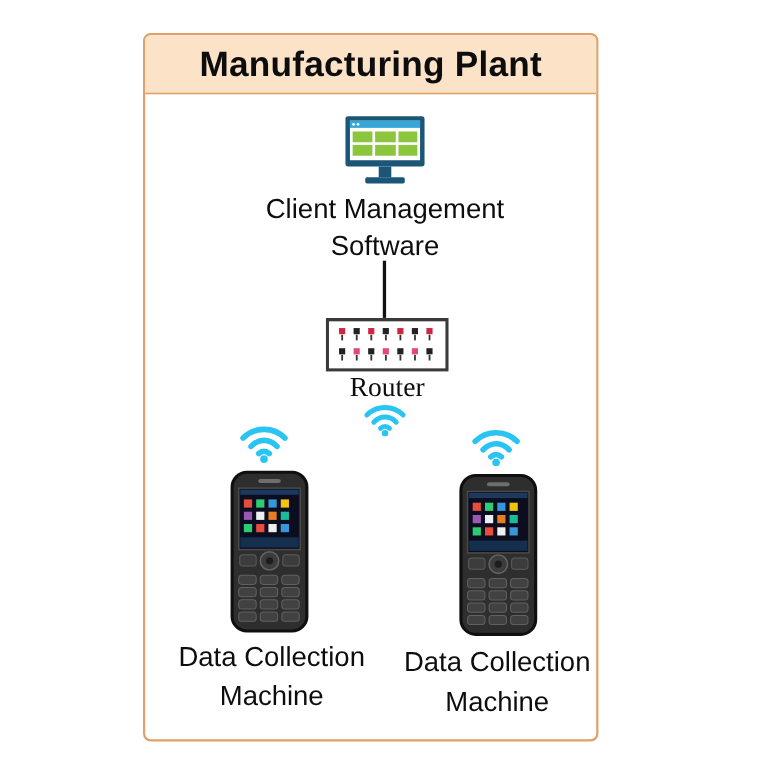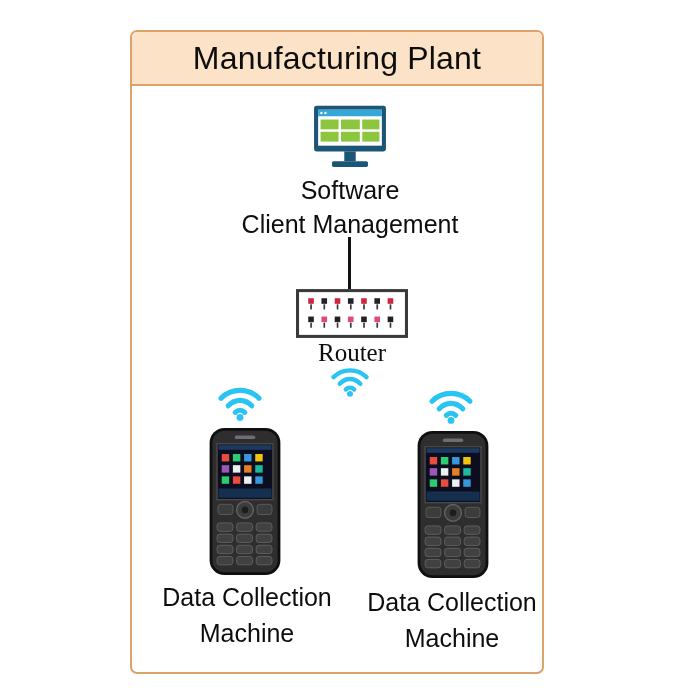--- a/index.html
+++ b/index.html
@@ -27,21 +27,21 @@
     height: 52px;
     background: var(--title-bg, #fce3c8);
     border-bottom: 2px solid var(--frame-border, #dda269);
     border-radius: 5px 5px 0 0;
     display: flex;
     align-items: center;
     justify-content: center;
   }
   .title-text {
     font-size: 32px;
-    font-weight: normal;
+    font-weight: bold;
     color: #0d0d0d;
     letter-spacing: 0.2px;
     text-align: right;
   }
   .abs { position: absolute; }
   .label {
     position: absolute;
     text-align: center;
     font-size: 25px;
     color: #0d0d0d;
@@ -164,22 +164,22 @@
       <span class="title-text">Manufacturing Plant</span>
     </div>
   </div>
 
   <div class="abs" style="left:309px; top:104px;">
     <svg width="82" height="67" viewBox="0 0 100 82">
         <use href="#sym-monitor"></use>
       </svg>
   </div>
   <div class="label" style="left:200px; top:173px; width:300px;">
+    <div class="line">Client Management</div>
     <div class="line">Software</div>
-    <div class="line">Client Management</div>
   </div>
 
   <div class="connector"></div>
 
   <div class="abs" style="left:296px; top:289px;">
     <svg width="112" height="49" viewBox="0 0 110 48">
         <use href="#sym-router"></use>
       </svg>
   </div>
   <div class="label" style="left:252px; top:339px; width:200px;font-family:Liberation Serif, serif;">Router</div>

